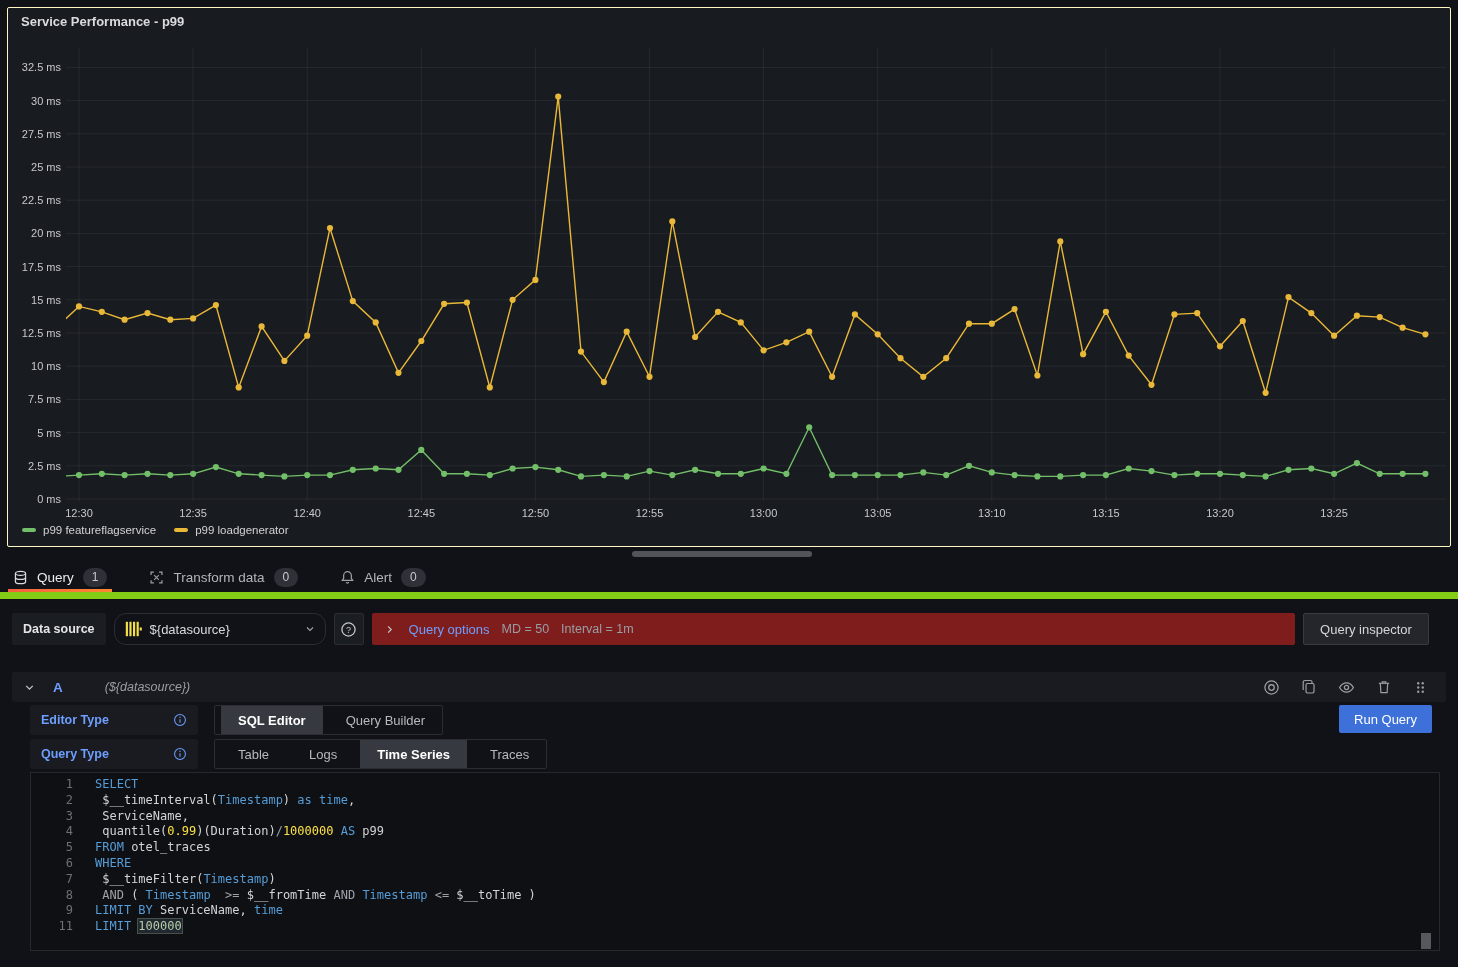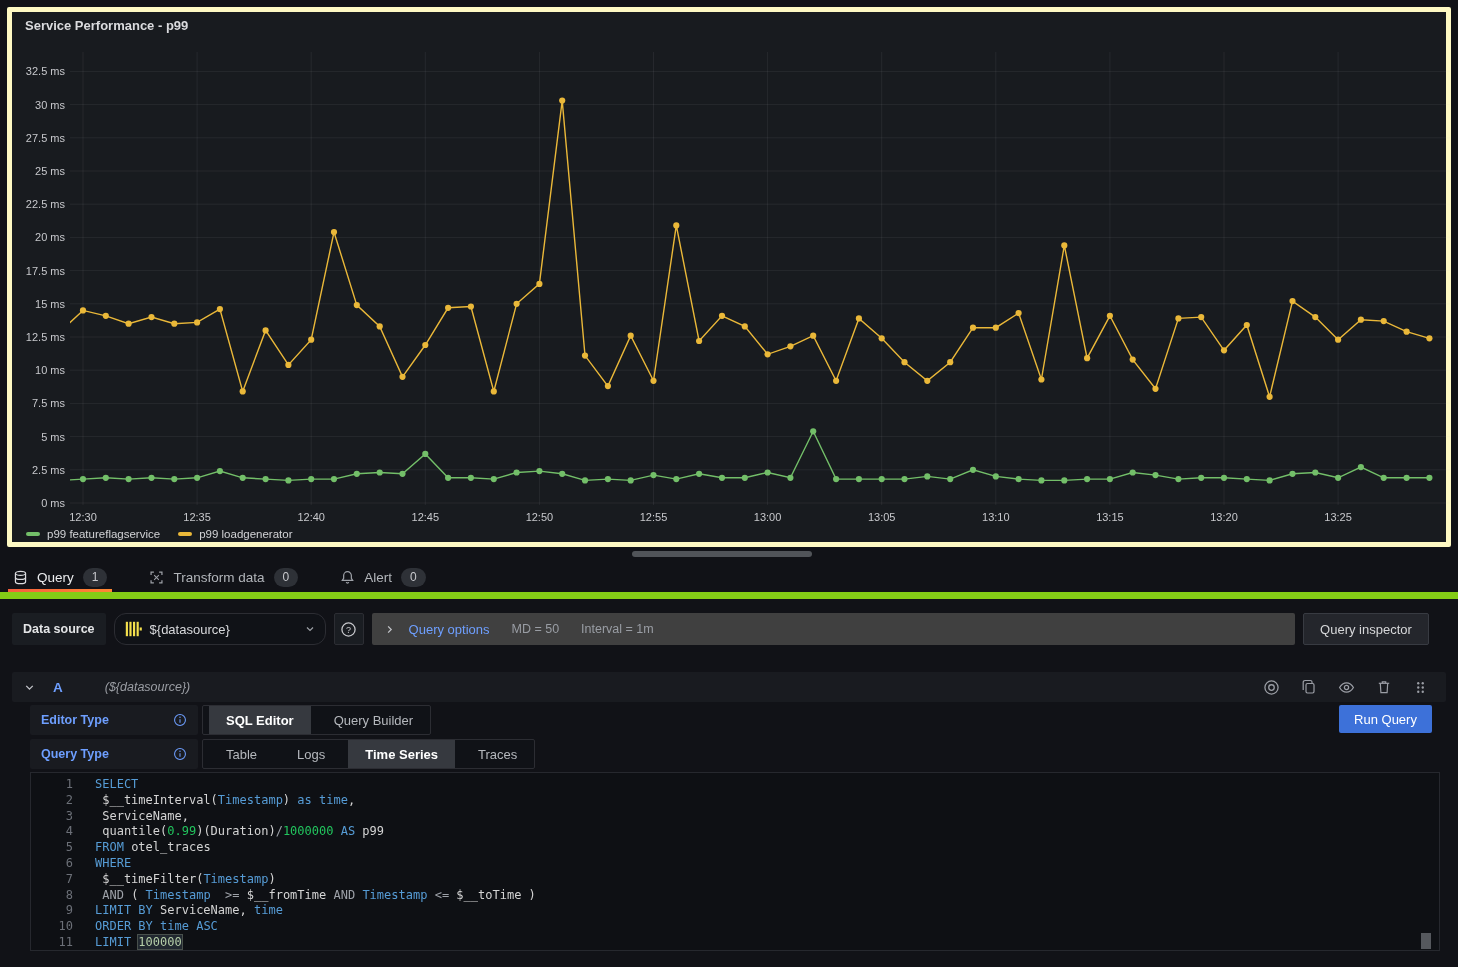--- a/index.html
+++ b/index.html
@@ -1,20 +1,20 @@
 <!DOCTYPE html>
 <html><head>
 <meta charset="utf-8">
 <style>
   html,body{margin:0;padding:0;background:#0b0c0e;}
   .page{position:relative;width:1458px;height:967px;overflow:hidden;background:#111217;
         font-family:"Liberation Sans",sans-serif;color:#ccccdc;}
   
   .panel{position:absolute;left:7px;top:7px;width:1444px;height:540px;background:#181b1f;
-         border:5px solid #fef9c3;border-radius:2px;box-sizing:border-box;}
+         border:1px solid #fef9c3;border-radius:2px;box-sizing:border-box;}
   .panel-title{position:absolute;left:13px;top:6px;font-size:13px;font-weight:600;color:#dadbde;}
   #chart-svg{position:absolute;left:0;top:0;}
   .legend{position:absolute;left:14px;top:516px;display:flex;gap:18px;align-items:center;
           font-size:11.5px;color:#d2d3d6;}
   .legend-item{display:flex;align-items:center;gap:7px;cursor:pointer;}
   .legend-dash{display:inline-block;width:14px;height:3.5px;border-radius:2px;}
   
   .hscroll{position:absolute;left:632px;top:551px;width:180px;height:6px;border-radius:3px;background:#515459;}
   
   .tabs{position:absolute;left:0;top:563px;width:1458px;height:36px;border-bottom:7px solid #84cc16;
@@ -26,54 +26,54 @@
   .badge{background:#2e3137;border-radius:11px;padding:2px 9px;font-size:12px;color:#c7c8cc;line-height:15px;}
   
   .ds-row{position:absolute;left:12px;top:613px;width:1417px;height:32px;display:flex;gap:8px;}
   .form-label{background:#1a1d22;border-radius:2px;display:flex;align-items:center;padding:0 11px;
         font-size:12.5px;font-weight:600;color:#e3e4e6;}
   .ds-picker{width:212px;background:#101217;border:1px solid #2c2d33;border-radius:12px;display:flex;
         align-items:center;padding:0 9px;gap:8px;box-sizing:border-box;cursor:pointer;}
   .ds-picker .val{flex:1;font-size:13px;color:#d8d9dc;}
   .icon-btn{width:30px;background:#1a1d22;border:1px solid #2c2d33;border-radius:2px;display:flex;
         align-items:center;justify-content:center;color:#c7c8cc;box-sizing:border-box;cursor:pointer;}
-  .options-bar{flex:1;background:#404040;border-radius:2px;display:flex;align-items:center;gap:22px;
+  .options-bar{flex:1;background:#7f1d1d;border-radius:2px;display:flex;align-items:center;gap:12px;
         padding:0 12px;font-size:12.5px;color:#999da4;}
   .qo-toggle{display:flex;align-items:center;gap:14px;cursor:pointer;}
   .link-blue{color:#6e9fff;font-weight:500;font-size:13px;}
   .qi-btn{width:126px;background:#24262c;border:1px solid #383b42;border-radius:2px;display:flex;
         align-items:center;justify-content:center;font-size:13px;font-weight:500;color:#d6d7d9;
         box-sizing:border-box;cursor:pointer;}
   
   .query-header{position:absolute;left:12px;top:672px;width:1434px;height:30px;background:#191b20;
         border-radius:2px;display:flex;align-items:center;padding:0 18px 0 11px;box-sizing:border-box;}
   .refid{color:#6e9fff;font-weight:700;font-size:13.5px;margin-left:17px;}
   .ds-hint{font-style:italic;color:#9a9da3;font-size:12.5px;margin-left:42px;}
   .hdr-spacer{flex:1;}
   .hdr-icons{display:flex;gap:21px;align-items:center;color:#9b9ea5;}
   .hdr-icons svg{cursor:pointer;}
   
-  .ctl-row{position:absolute;left:30px;display:flex;gap:4px;height:30px;}
+  .ctl-row{position:absolute;left:30px;display:flex;gap:16px;height:30px;}
   .ctl-label{width:168px;background:#191b20;border-radius:2px;display:flex;align-items:center;
         justify-content:space-between;padding:0 11px;box-sizing:border-box;font-size:12.5px;
         font-weight:600;color:#6e9fff;}
   .seg-group{display:flex;border:1px solid #2c2d33;border-radius:2px;background:#101217;overflow:hidden;}
   .seg{padding:0 17px;display:flex;align-items:center;font-size:13px;color:#b5b8bd;cursor:pointer;margin-left:6px;}
   .seg.selected{background:#36393f;color:#ffffff;font-weight:700;}
   .run-btn{position:absolute;left:1339px;top:705px;width:93px;height:28px;background:#3d71d9;border-radius:2px;
         color:#fff;font-size:13px;font-weight:500;display:flex;align-items:center;justify-content:center;cursor:pointer;}
   
   .sql-editor{position:absolute;left:30px;top:772px;width:1410px;height:179px;background:#0e1014;
         border:1px solid #26282e;box-sizing:border-box;padding-top:4px;
         font-family:"DejaVu Sans Mono",monospace;font-size:12px;line-height:15.8px;overflow:hidden;}
   .code-line{display:flex;white-space:pre;}
   .ln{width:42px;text-align:right;color:#6c7078;flex:none;user-select:none;}
   .lt{margin-left:22px;}
   .tok-kw{color:#569cd6;}
-  .tok-num{color:#22c55e;}
+  .tok-num{color:#fde047;}
   .tok-op{color:#9da1a8;}
   .tok-pl{color:#d4d4d4;}
   .tok-hl{color:#b5cea8;background:rgba(173,214,255,.12);box-shadow:0 0 0 1px rgba(180,200,180,.35);margin-top:43px;}
   .vthumb{position:absolute;right:8px;bottom:1px;width:10px;height:16px;background:#55585d;}
   svg{display:block;}
 </style>
 </head>
 <body>
 
 <div class="page">
@@ -419,19 +419,18 @@
     <div>
         <div class="code-line"><span class="ln">1</span><span class="lt"><span class="tok-kw">SELECT</span></span></div>
         <div class="code-line"><span class="ln">2</span><span class="lt"><span class="tok-pl"> $__timeInterval(</span><span class="tok-kw">Timestamp</span><span class="tok-pl">) </span><span class="tok-kw">as</span><span class="tok-pl"> </span><span class="tok-kw">time</span><span class="tok-pl">,</span></span></div>
         <div class="code-line"><span class="ln">3</span><span class="lt"><span class="tok-pl"> ServiceName,</span></span></div>
         <div class="code-line"><span class="ln">4</span><span class="lt"><span class="tok-pl"> quantile(</span><span class="tok-num">0.99</span><span class="tok-pl">)(Duration)</span><span class="tok-op">/</span><span class="tok-num">1000000</span><span class="tok-pl"> </span><span class="tok-kw">AS</span><span class="tok-pl"> p99</span></span></div>
         <div class="code-line"><span class="ln">5</span><span class="lt"><span class="tok-kw">FROM</span><span class="tok-pl"> otel_traces</span></span></div>
         <div class="code-line"><span class="ln">6</span><span class="lt"><span class="tok-kw">WHERE</span></span></div>
         <div class="code-line"><span class="ln">7</span><span class="lt"><span class="tok-pl"> $__timeFilter(</span><span class="tok-kw">Timestamp</span><span class="tok-pl">)</span></span></div>
         <div class="code-line"><span class="ln">8</span><span class="lt"><span class="tok-pl"> </span><span class="tok-op">AND</span><span class="tok-pl"> ( </span><span class="tok-kw">Timestamp</span><span class="tok-pl">  </span><span class="tok-op">&gt;=</span><span class="tok-pl"> $__fromTime </span><span class="tok-op">AND</span><span class="tok-pl"> </span><span class="tok-kw">Timestamp</span><span class="tok-pl"> </span><span class="tok-op">&lt;=</span><span class="tok-pl"> $__toTime )</span></span></div>
         <div class="code-line"><span class="ln">9</span><span class="lt"><span class="tok-kw">LIMIT BY</span><span class="tok-pl"> ServiceName, </span><span class="tok-kw">time</span></span></div>
-        <div class="code-line"><span class="ln">10</span><span class="lt"><span class="tok-kw">ORDER BY</span><span class="tok-pl"> </span><span class="tok-kw">time</span><span class="tok-pl"> </span><span class="tok-kw">ASC</span></span></div>
         <div class="code-line"><span class="ln">11</span><span class="lt"><span class="tok-kw">LIMIT</span><span class="tok-pl"> </span><span class="tok-hl">100000</span></span></div>
       </div>
     <div class="vthumb"></div>
   </div>
 
 </div>
 
 </body></html>

